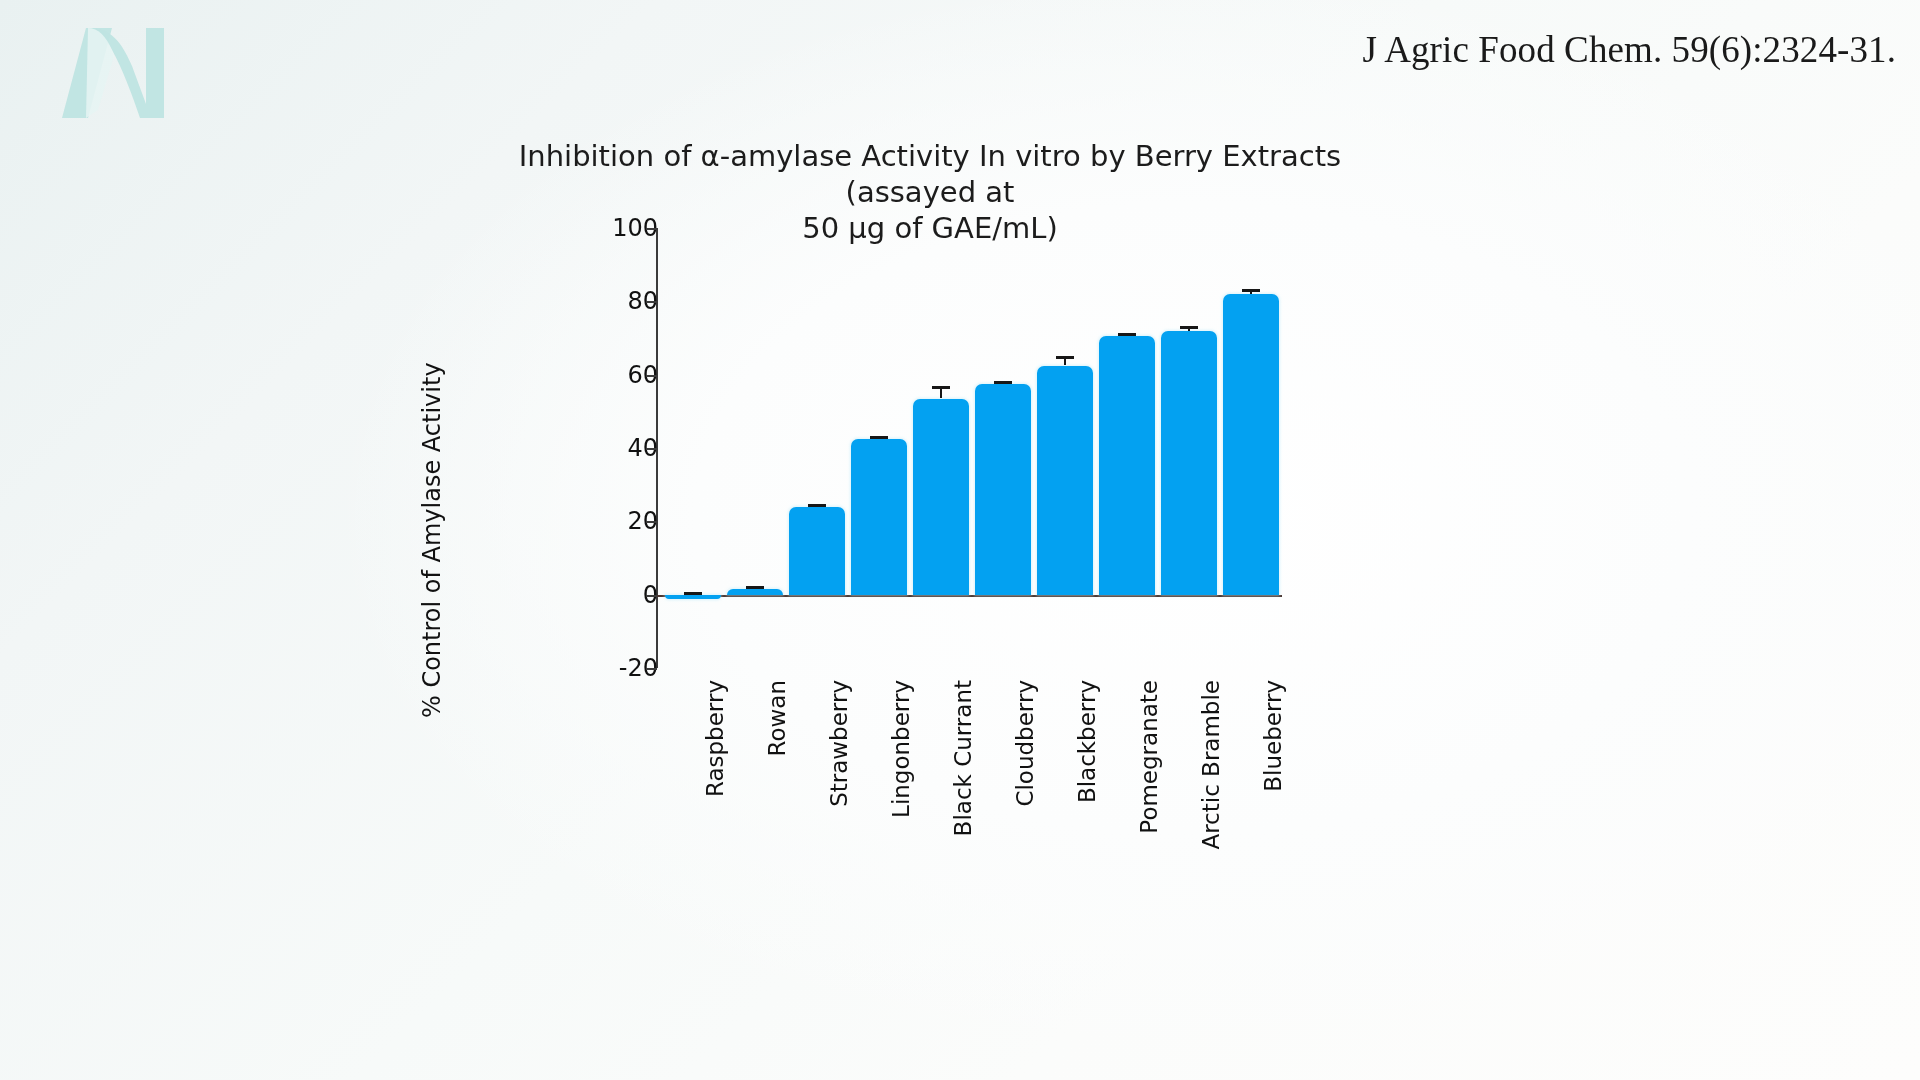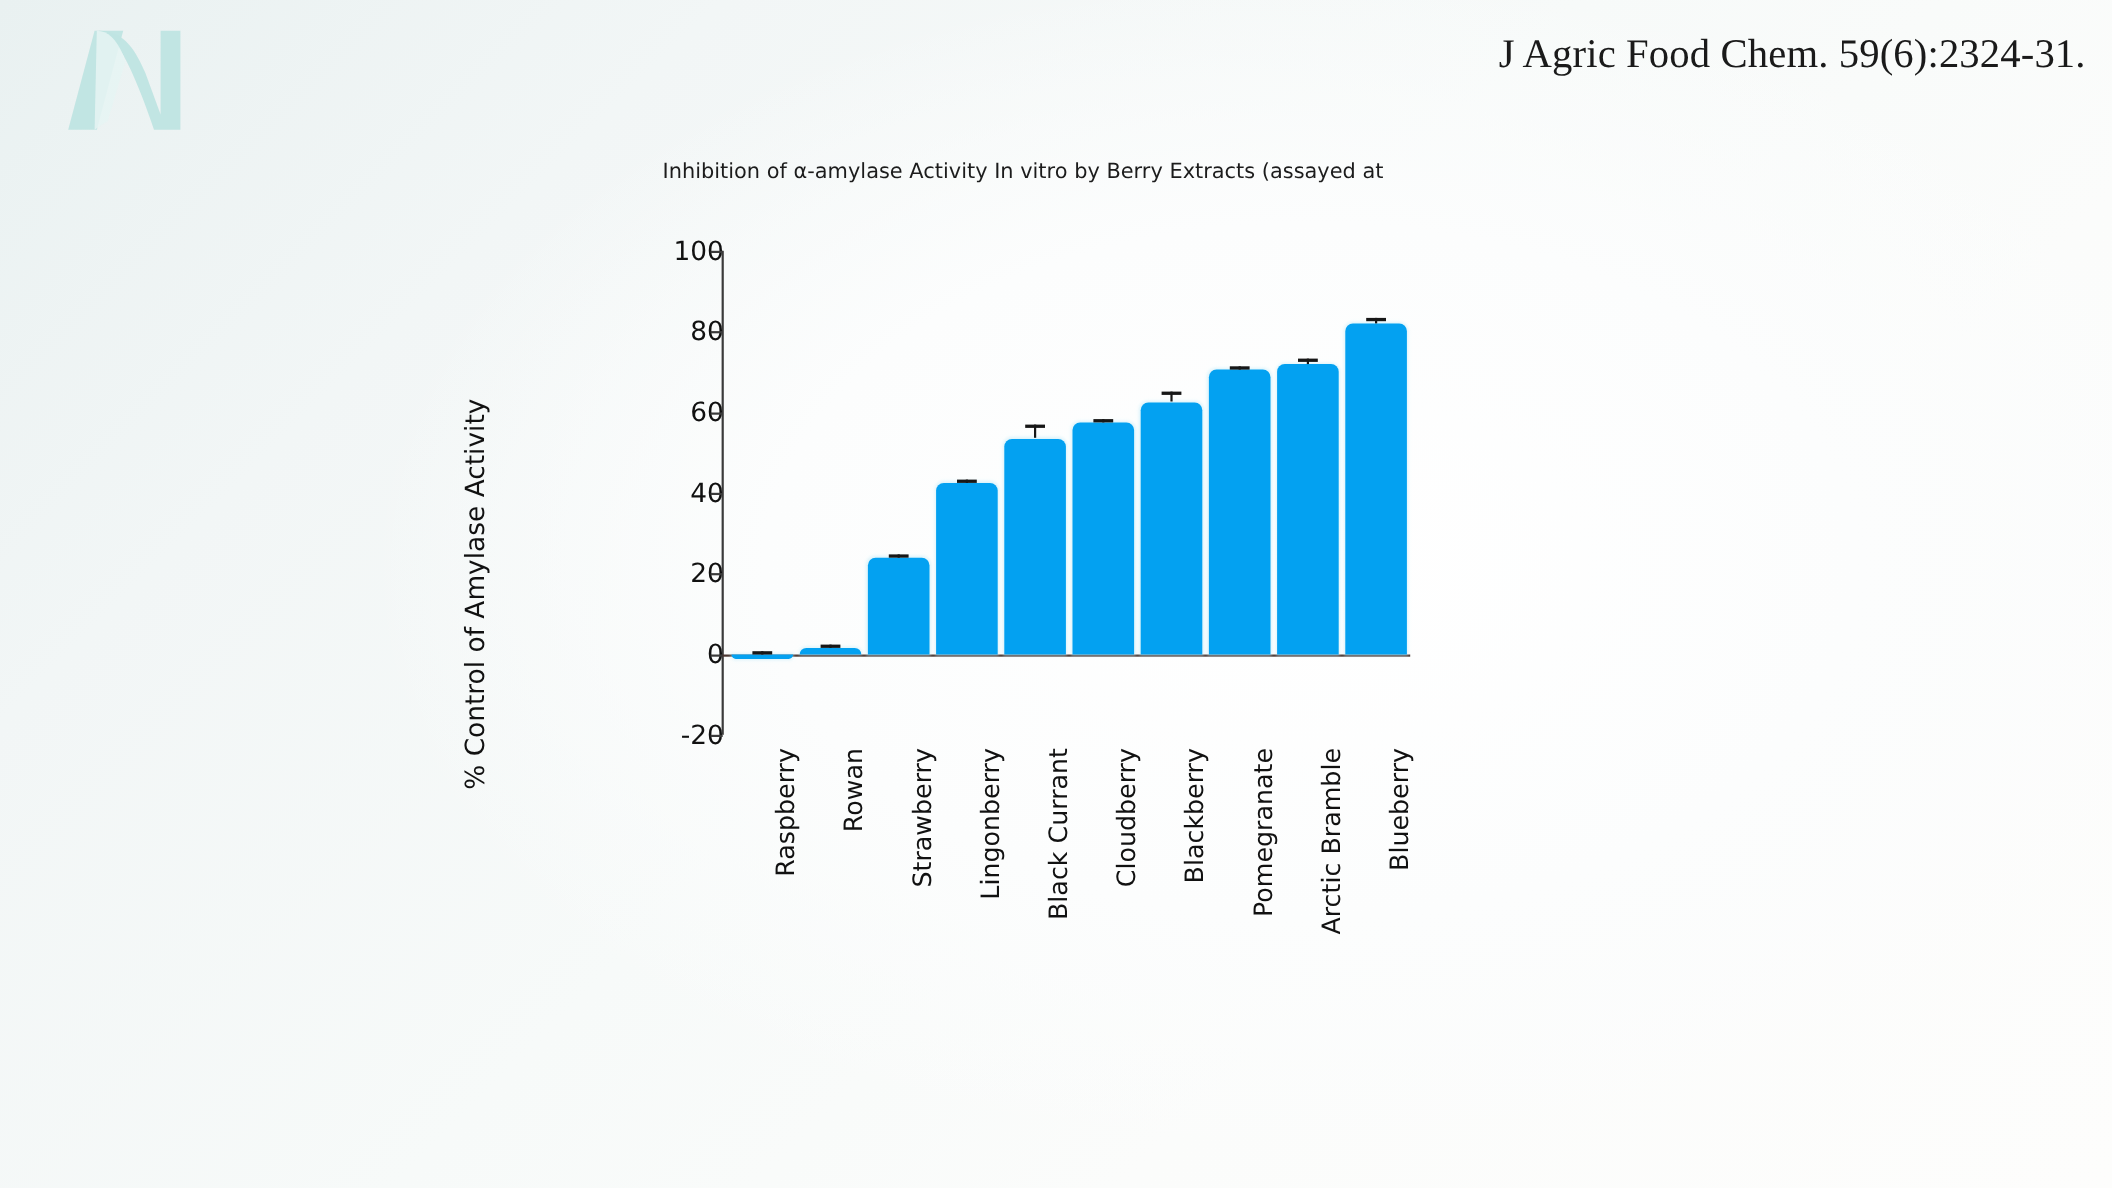--- a/index.html
+++ b/index.html
@@ -52,21 +52,21 @@
     width: 920px;
     height: 760px;
   }
 
   #chart-title {
     position: absolute;
     left: 0;
     top: 0;
     width: 920px;
     text-align: center;
-    font-size: 19px;
+    font-size: 29px;
     line-height: 36px;
     color: #1c1c1c;
   }
 
   #plot-wrap {
     position: absolute;
     left: 0;
     top: 90px;
     width: 920px;
     height: 660px;
@@ -199,20 +199,21 @@
       </g>
     </svg>
   </div>
 
   <div id="citation">J Agric Food Chem. 59(6):2324-31.</div>
 
   <div id="chart-block">
 
     <div id="chart-title">
       <div>Inhibition of α-amylase Activity In vitro by Berry Extracts (assayed at</div>
+      <div>50 μg of GAE/mL)</div>
     </div>
 
     <div id="plot-wrap">
 
       <div id="y-axis-title">% Control of Amylase Activity</div>
 
       <div id="plot">
         <div id="y-axis-line"></div>
         <div id="zero-line"></div>
         <div id="y-ticks">

